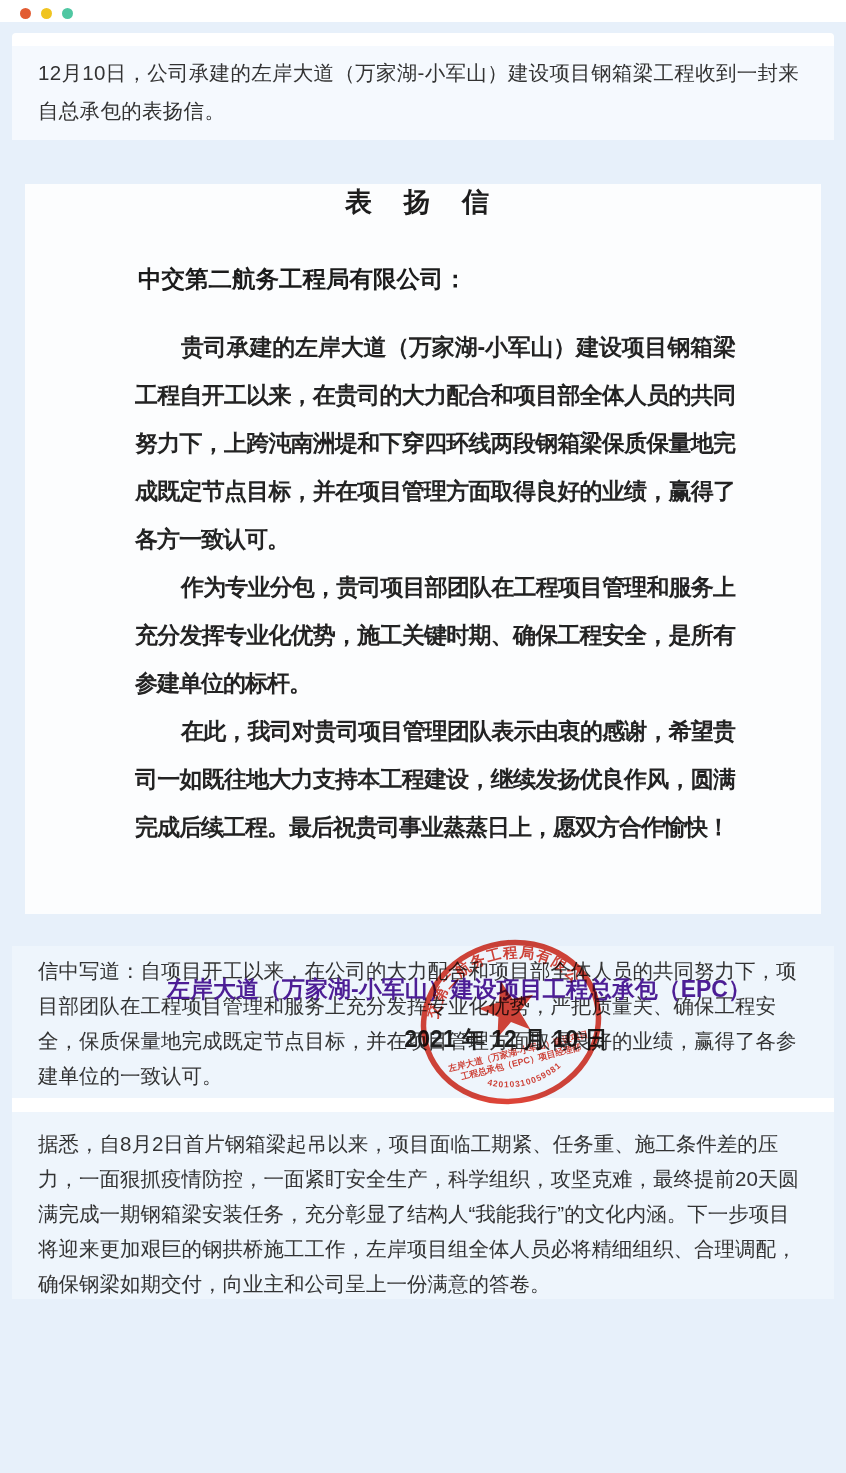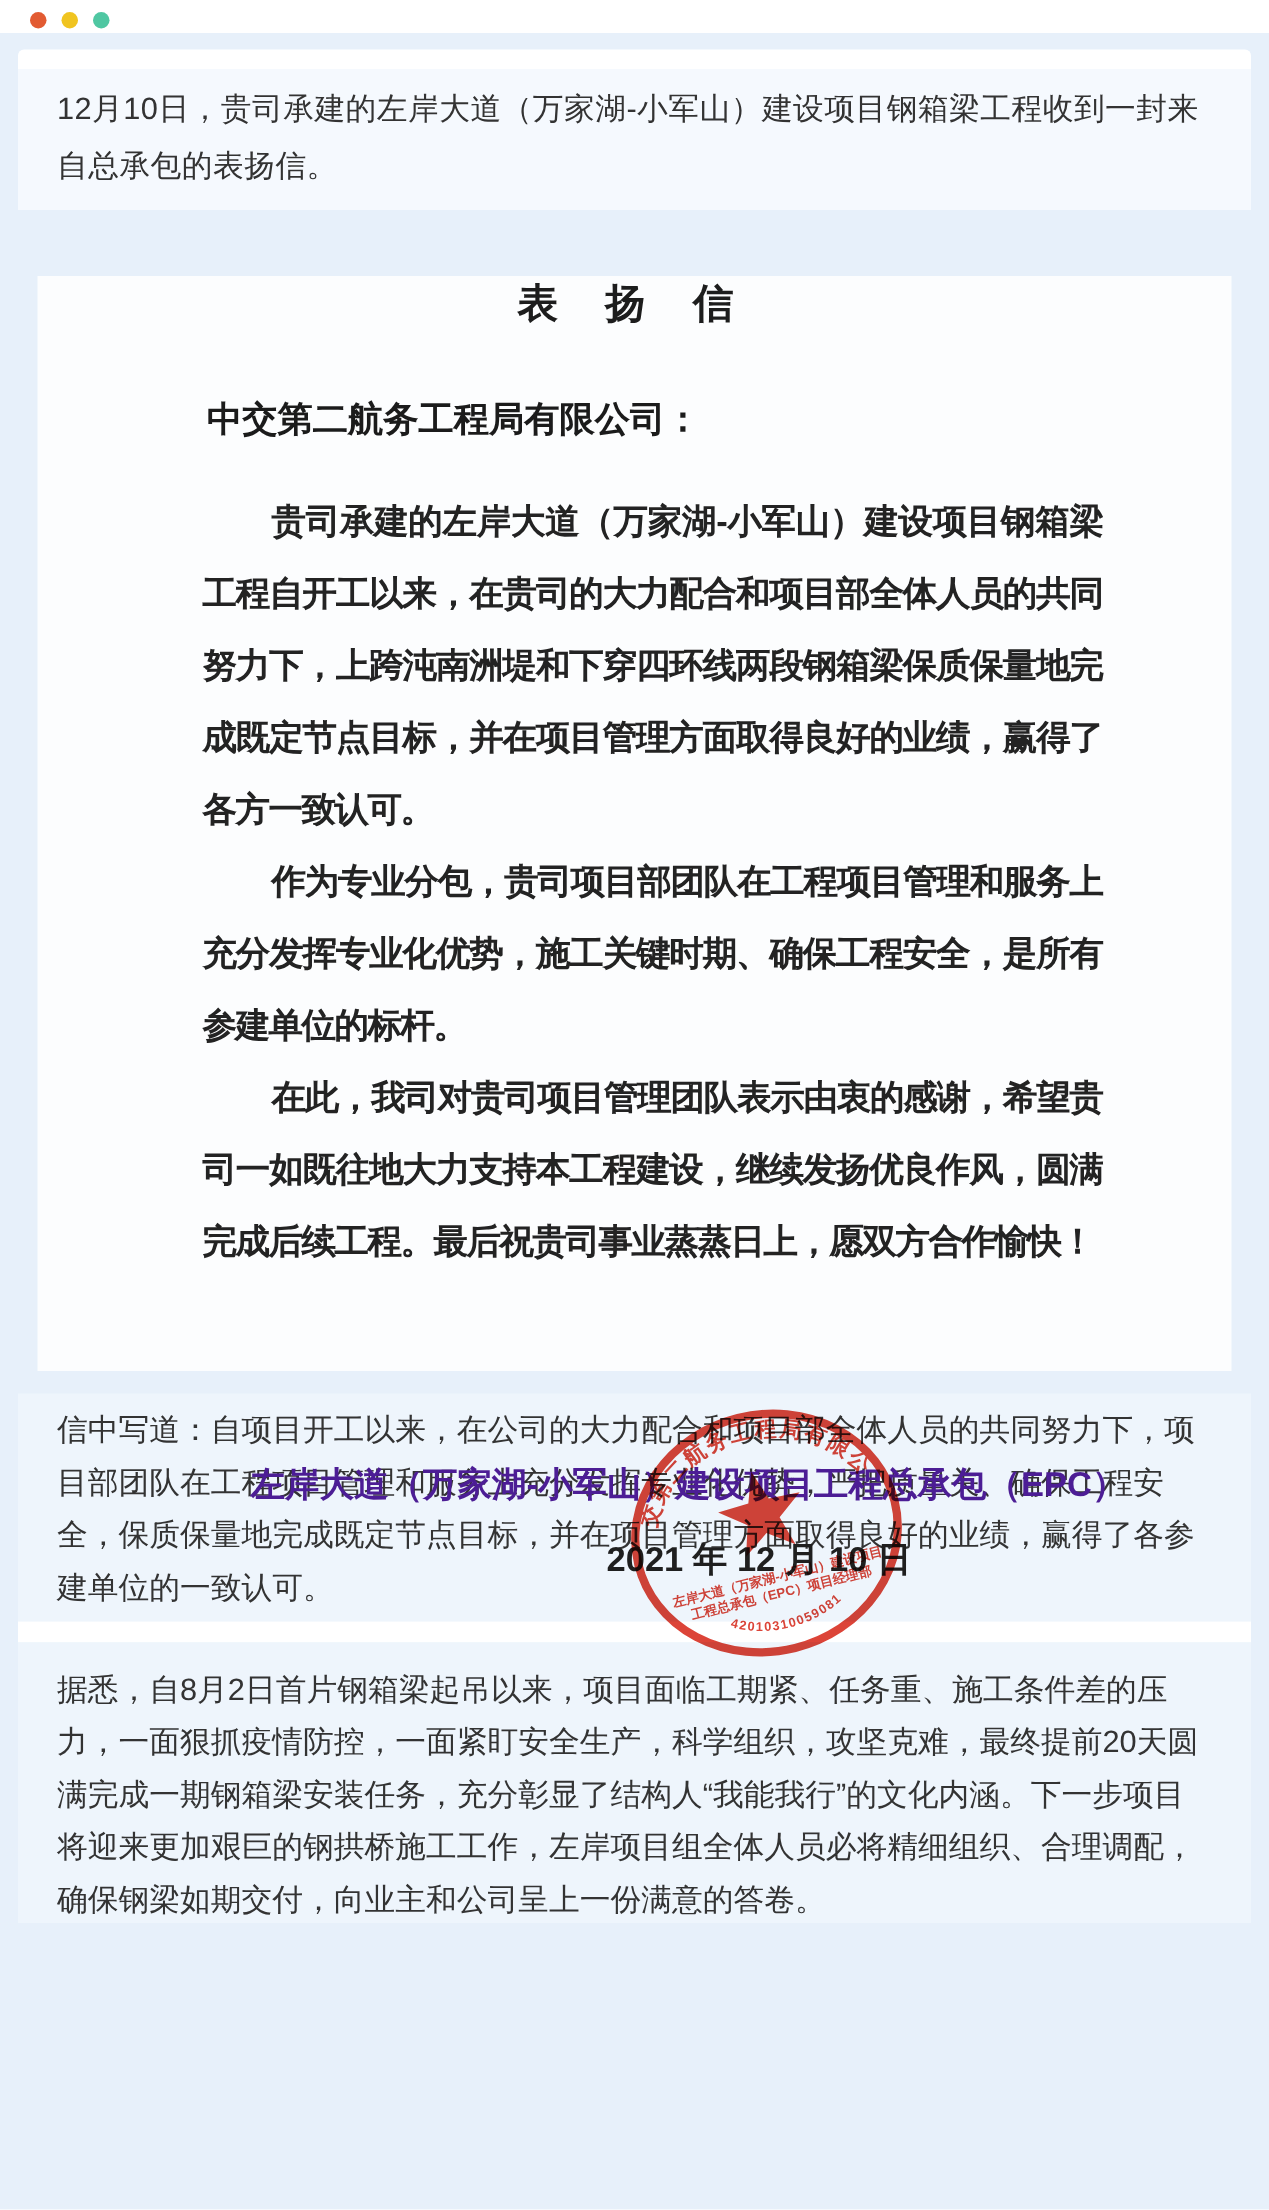--- a/index.html
+++ b/index.html
@@ -24,21 +24,21 @@
   .strip { height:13px; background:#ffffff; border-radius:4px 4px 0 0; }
   .intro {
     background:#f5f9fe;
     padding:8px 26px 10px 26px;
     color:#333333;
     font-size:20.5px; line-height:38px;
     letter-spacing:0.3px;
   }
   .paper {
     position:relative;
-    margin:8px 13px 15px 13px;
+    margin:8px 13px 32px 13px;
     height:730px;
     background:#fcfdfe;
     color:#1f1f1f;
   }
   .letter-title {
     margin-top:44px;
     text-align:center;
     font-size:27px; font-weight:700;
     letter-spacing:12px;
     color:#1d1d1d;
@@ -95,21 +95,21 @@
     <span class="dot" id="dot-close" style="background: rgb(226, 91, 50);"></span>
     <span class="dot" id="dot-min" style="background: rgb(240, 196, 32);"></span>
     <span class="dot" id="dot-max" style="background: rgb(79, 199, 162);"></span>
   </div>
 
   <div class="panel">
 
     <div class="strip"></div>
 
     <section class="intro">
-      <p>12月10日，贵司承建的左岸大道（万家湖-小军山）建设项目钢箱梁工程收到一封来自总承包的表扬信。</p>
+      <p>12月10日，公司承建的左岸大道（万家湖-小军山）建设项目钢箱梁工程收到一封来自总承包的表扬信。</p>
     </section>
 
     <div class="paper">
       <h1 class="letter-title">表 扬 信</h1>
       <p class="salutation">中交第二航务工程局有限公司：</p>
 
       <div class="letter-body">
         <p>贵司承建的左岸大道（万家湖-小军山）建设项目钢箱梁工程自开工以来，在贵司的大力配合和项目部全体人员的共同努力下，上跨沌南洲堤和下穿四环线两段钢箱梁保质保量地完成既定节点目标，并在项目管理方面取得良好的业绩，赢得了各方一致认可。</p>
         <p>作为专业分包，贵司项目部团队在工程项目管理和服务上充分发挥专业化优势，施工关键时期、确保工程安全，是所有参建单位的标杆。</p>
         <p>在此，我司对贵司项目管理团队表示由衷的感谢，希望贵司一如既往地大力支持本工程建设，继续发扬优良作风，圆满完成后续工程。最后祝贵司事业蒸蒸日上，愿双方合作愉快！</p>

